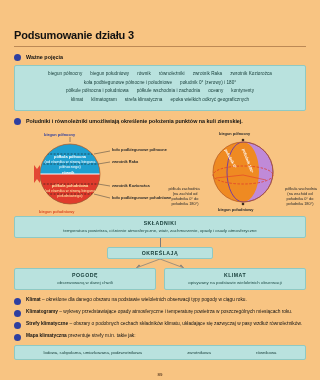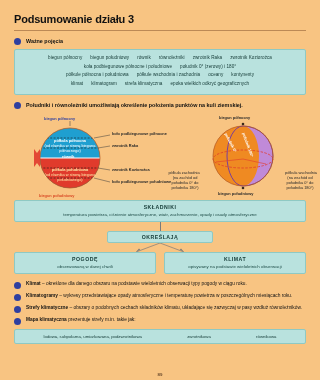--- a/index.html
+++ b/index.html
@@ -3,21 +3,21 @@
 <meta charset="utf-8">
 <style>
   html,body{margin:0;padding:0;}
   body{
     width:320px;height:380px;overflow:hidden;
     background:#f8c482;
     font-family:"Liberation Sans","DejaVu Sans",sans-serif;
     color:#1c1c1c;
     position:relative;
   }
-  .page{position:relative;width:320px;height:380px;box-sizing:border-box;padding:0 14px;}
+  .page{position:relative;width:320px;height:380px;box-sizing:border-box;padding:16px 14px;}
 
   
   .title{
     font-size:11px;font-weight:bold;letter-spacing:-.2px;
     padding-top:13px;color:#111;
   }
   .title-rule{height:1px;background:#8a5a32;opacity:.55;margin-top:5px;}
 
   
   .bhead{display:flex;align-items:flex-start;gap:5px;margin-top:6px;}

